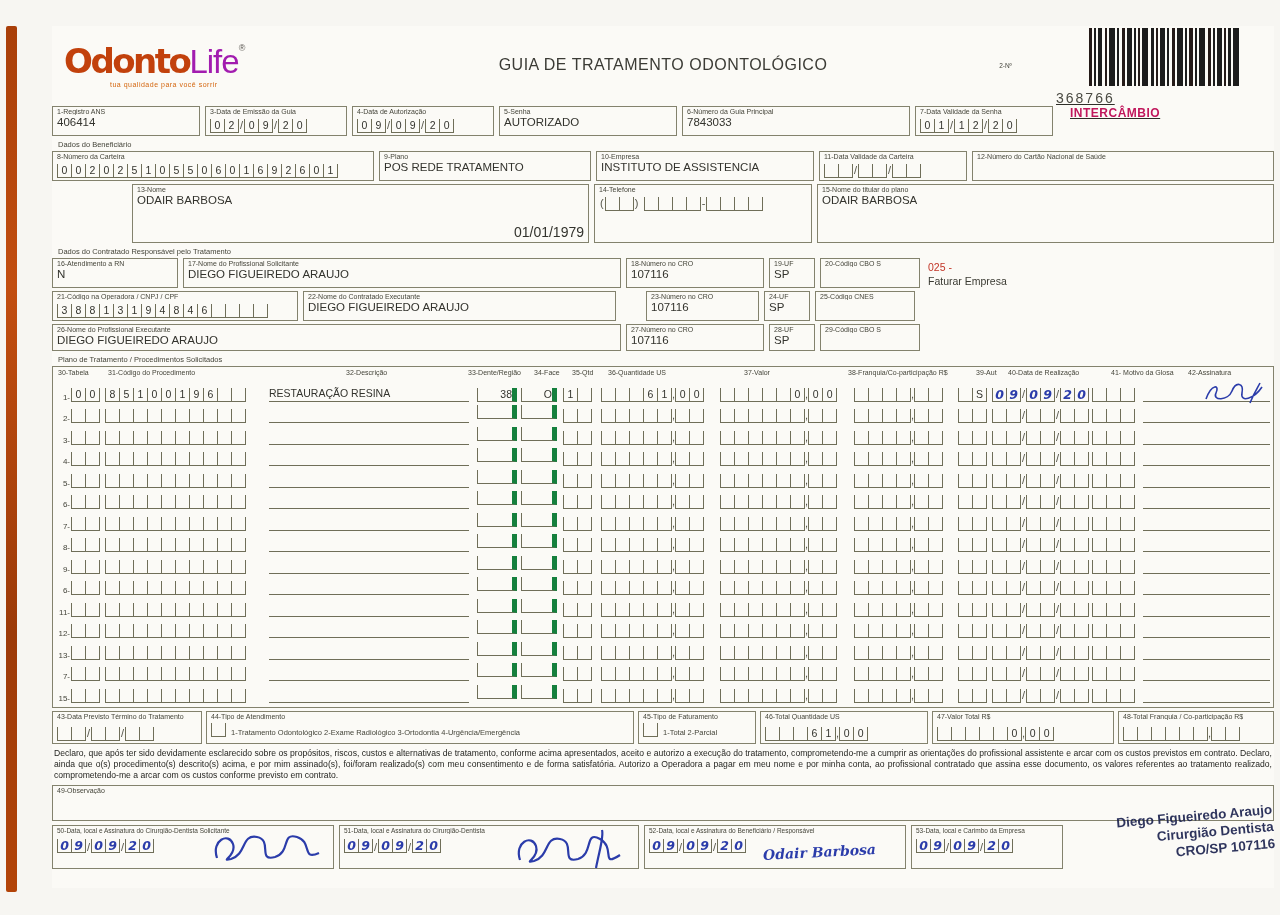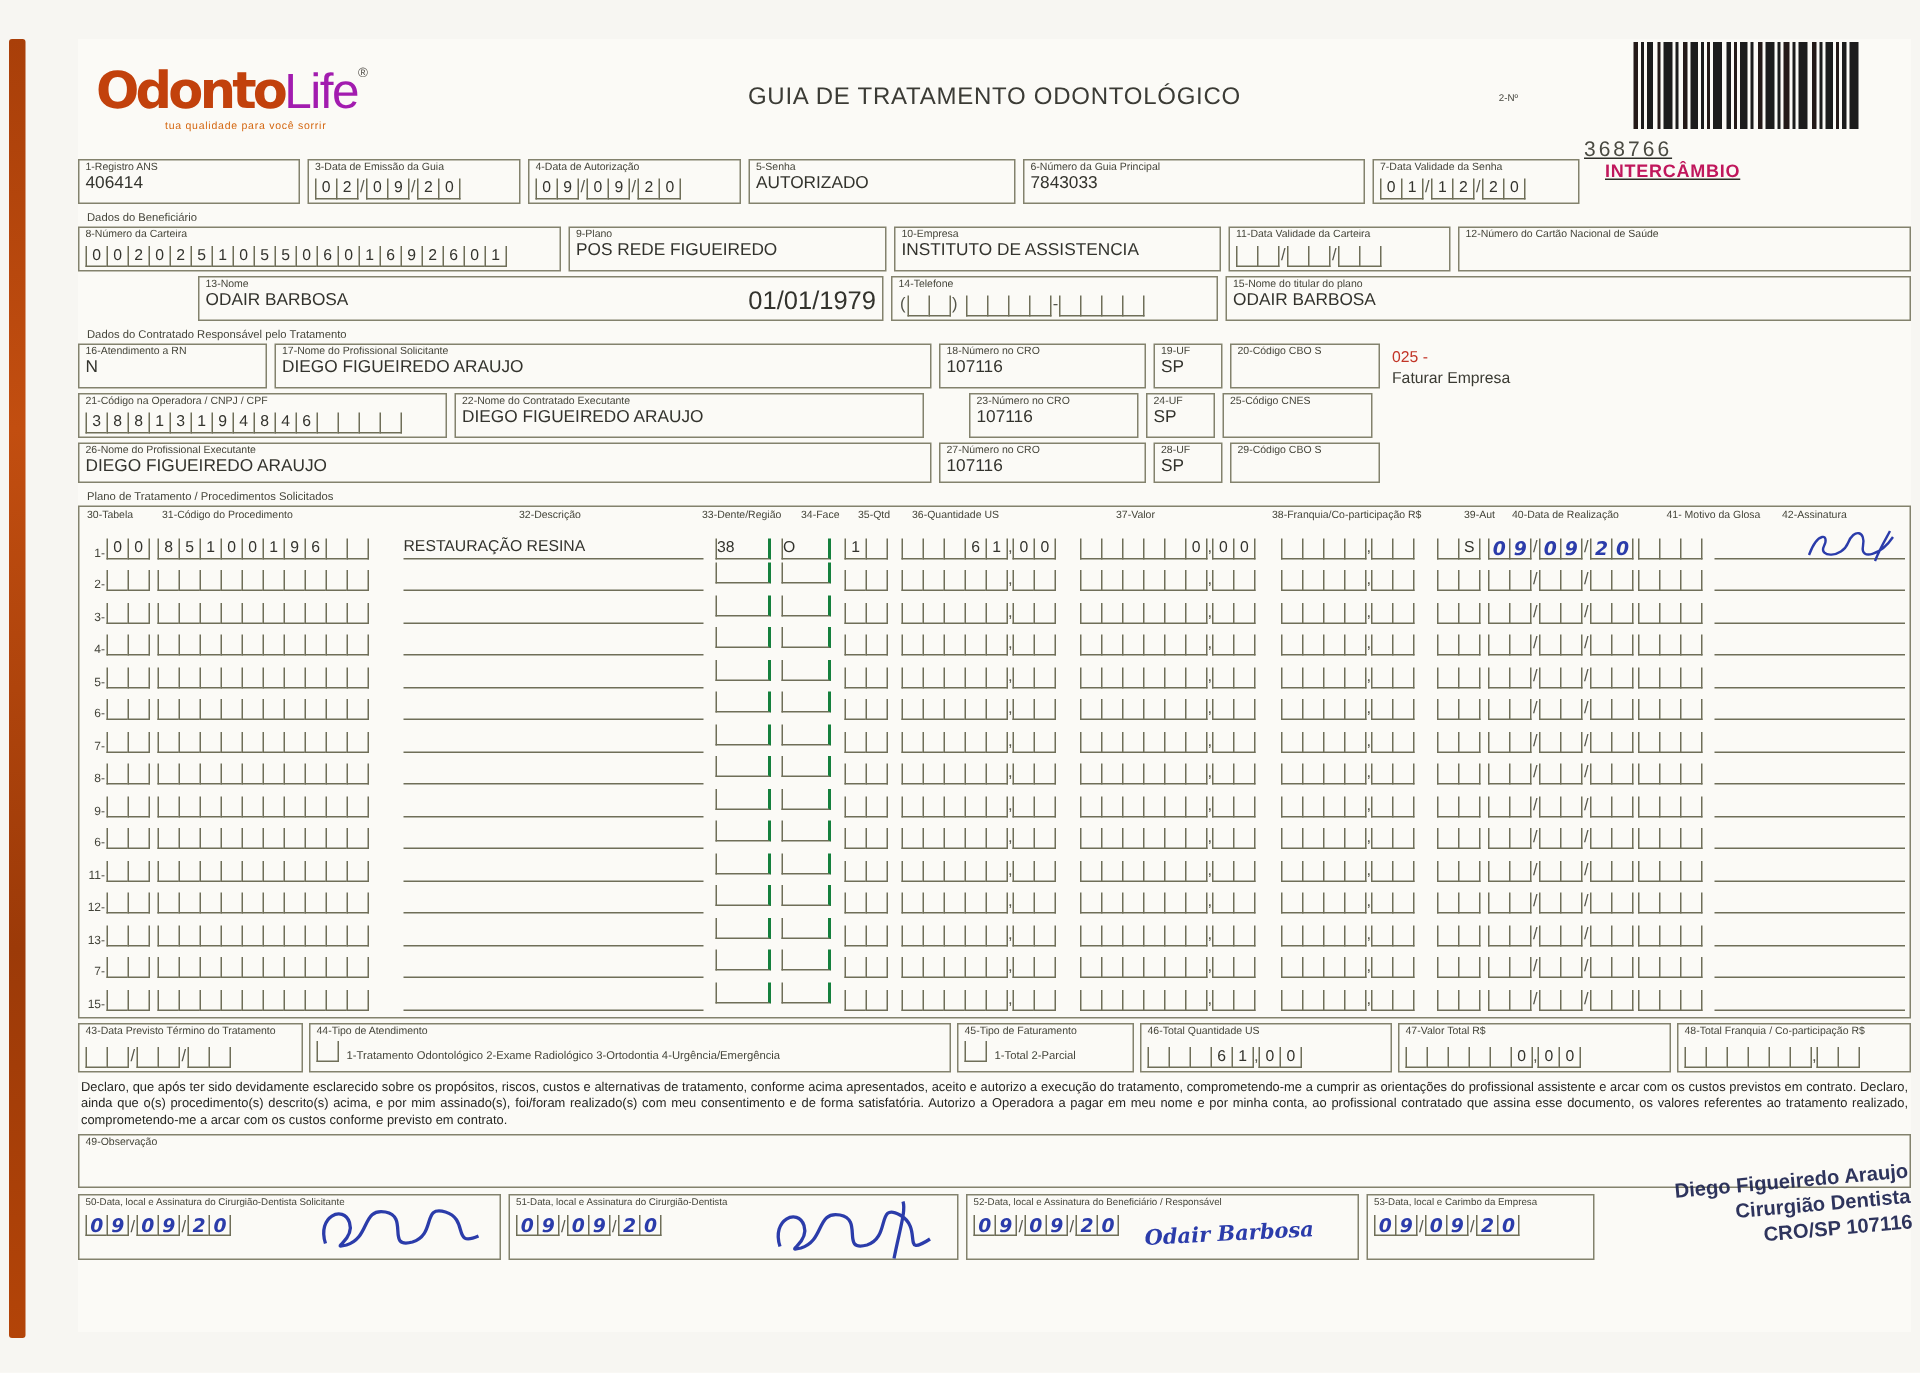--- a/index.html
+++ b/index.html
@@ -38,22 +38,22 @@
   
   .comb{display:inline-flex;align-items:flex-end;vertical-align:bottom;}
   .cell{display:inline-block;width:13px;height:13px;border-left:1px solid #6f6e58;border-bottom:1.6px solid #6f6e58;
     font-size:10.5px;line-height:13px;text-align:center;color:#33332d;}
   .comb .cell:last-child{border-right:1px solid #6f6e58;}
   .slash{font-size:11px;color:#55554a;padding:0 1px;}
   .comma{font-size:11px;color:#55554a;align-self:flex-end;}
   .hand .cell, .hand.cell{color:#2b3caa !important;font-weight:bold;font-style:italic;font-size:12.5px;font-family:"DejaVu Sans",sans-serif;}
   .hand-text{color:#2b3caa;font-weight:bold;font-style:italic;font-family:"DejaVu Serif",serif;}
 
-  .bk{display:inline-block;border-left:1px solid #6f6e58;border-right:2px solid #15803d;border-bottom:1.6px solid #6f6e58;
-    height:13px;font-size:10.5px;line-height:13px;text-align:left;color:#33332d;}
+  .bk{display:inline-block;border-left:1px solid #6f6e58;border-right:5px solid #15803d;border-bottom:1.6px solid #6f6e58;
+    height:13px;font-size:10.5px;line-height:13px;text-align:right;color:#33332d;}
 
   
   .ptable{border:1px solid #83826d;padding:2px 3px 4px 3px;margin-bottom:3px;}
   .phead{position:relative;height:11px;font-size:7px;color:#45453a;}
   .phead span{position:absolute;top:0;white-space:nowrap;}
   .prow{display:flex;align-items:flex-end;height:21.5px;}
   .pnum{width:14px;font-size:8px;color:#44443a;flex:none;text-align:right;padding-right:1px;}
   .c-tab{width:30px;flex:none;margin-right:4px;}
   .c-cod{width:150px;flex:none;margin-right:14px;}
   .c-desc{width:200px;flex:none;margin-right:8px;border-bottom:1.2px solid #6f6e58;font-size:10.5px;line-height:14px;height:15px;color:#33332d;white-space:nowrap;overflow:hidden;}
@@ -83,21 +83,21 @@
   .sigbox .flabel{font-size:6.5px;}
   .sig-date{margin-top:5px;display:inline-flex;align-items:flex-end;}
   .sig-scrawl{position:absolute;right:6px;top:2px;}
   .sig-name{position:absolute;left:118px;top:18px;font-size:14px;transform:rotate(-3deg);}
   .stamp{position:absolute;right:0px;top:-14px;width:210px;text-align:right;
     transform:rotate(-5deg);color:#1d2450;font-weight:bold;font-size:13.5px;line-height:1.25;
     font-family:"Liberation Sans",sans-serif;opacity:.92;}
   .note-025{padding:2px 0 0 8px;font-size:10.5px;line-height:1.35;}
   .note-025 .code{color:#c23527;}
   .note-025 .txt{color:#3b3b33;}
-  .birth{float:right;font-size:17px;color:#33332d;}
+  .birth{float:right;font-size:14px;color:#33332d;margin-top:32px;}
 </style>
 </head>
 <body>
 
 <div class="edge-strip"></div>
 
 <div class="sheet">
 
   <div class="hd">
     <div class="logo">
@@ -223,21 +223,21 @@
             <span class="cell">9</span>
             <span class="cell">2</span>
             <span class="cell">6</span>
             <span class="cell">0</span>
             <span class="cell">1</span>
           </span></div>
     </div>
       <div class="gap"></div>
     <div class="fbox" style="width:212px">
       <div class="flabel">9-Plano</div>
-      <div class="fvalue">POS REDE FIGUEIREDO</div>
+      <div class="fvalue">POS REDE TRATAMENTO</div>
     </div>
       <div class="gap"></div>
     <div class="fbox" style="width:218px">
       <div class="flabel">10-Empresa</div>
       <div class="fvalue">INSTITUTO DE ASSISTENCIA</div>
     </div>
       <div class="gap"></div>
     <div class="fbox" style="width:148px">
       <div class="flabel">11-Data Validade da Carteira</div>
       <div><span class="comb">

